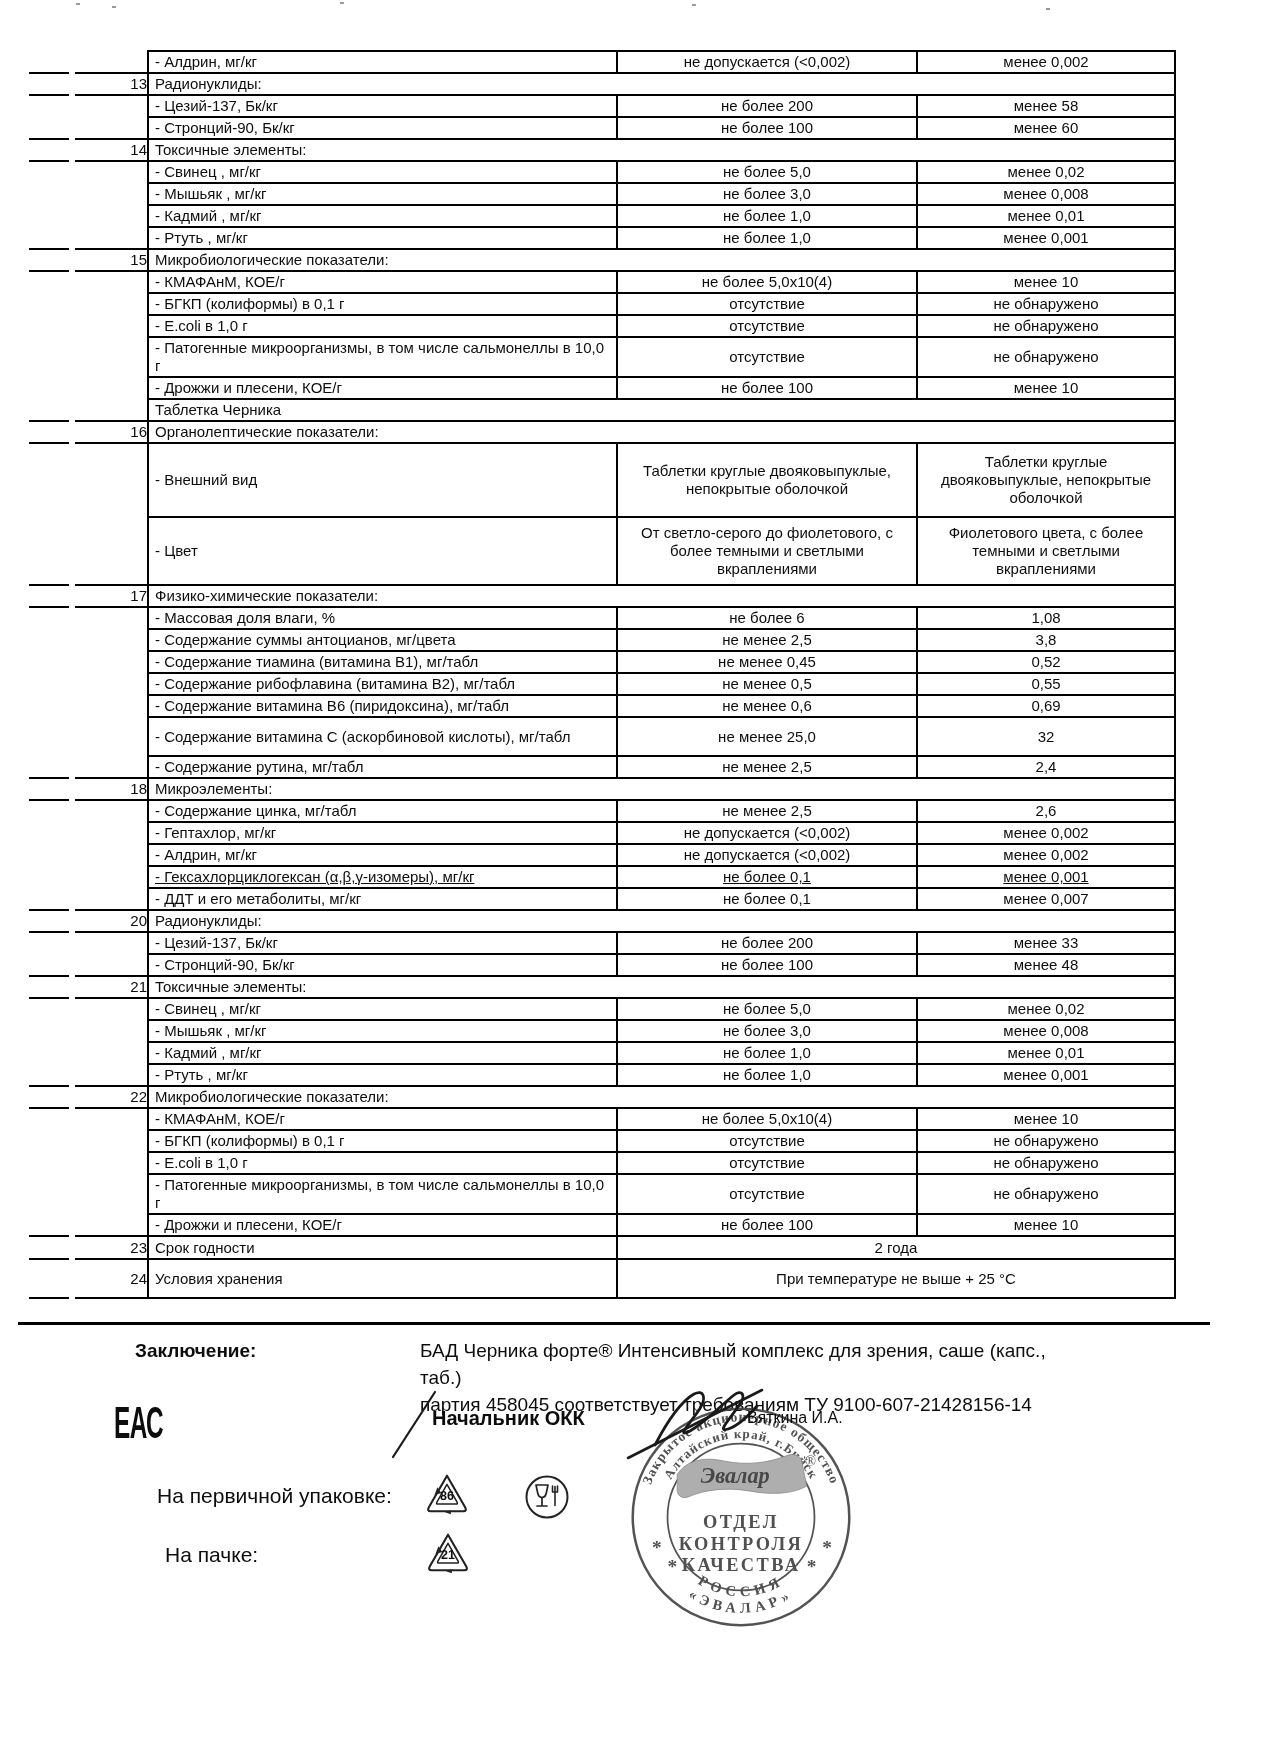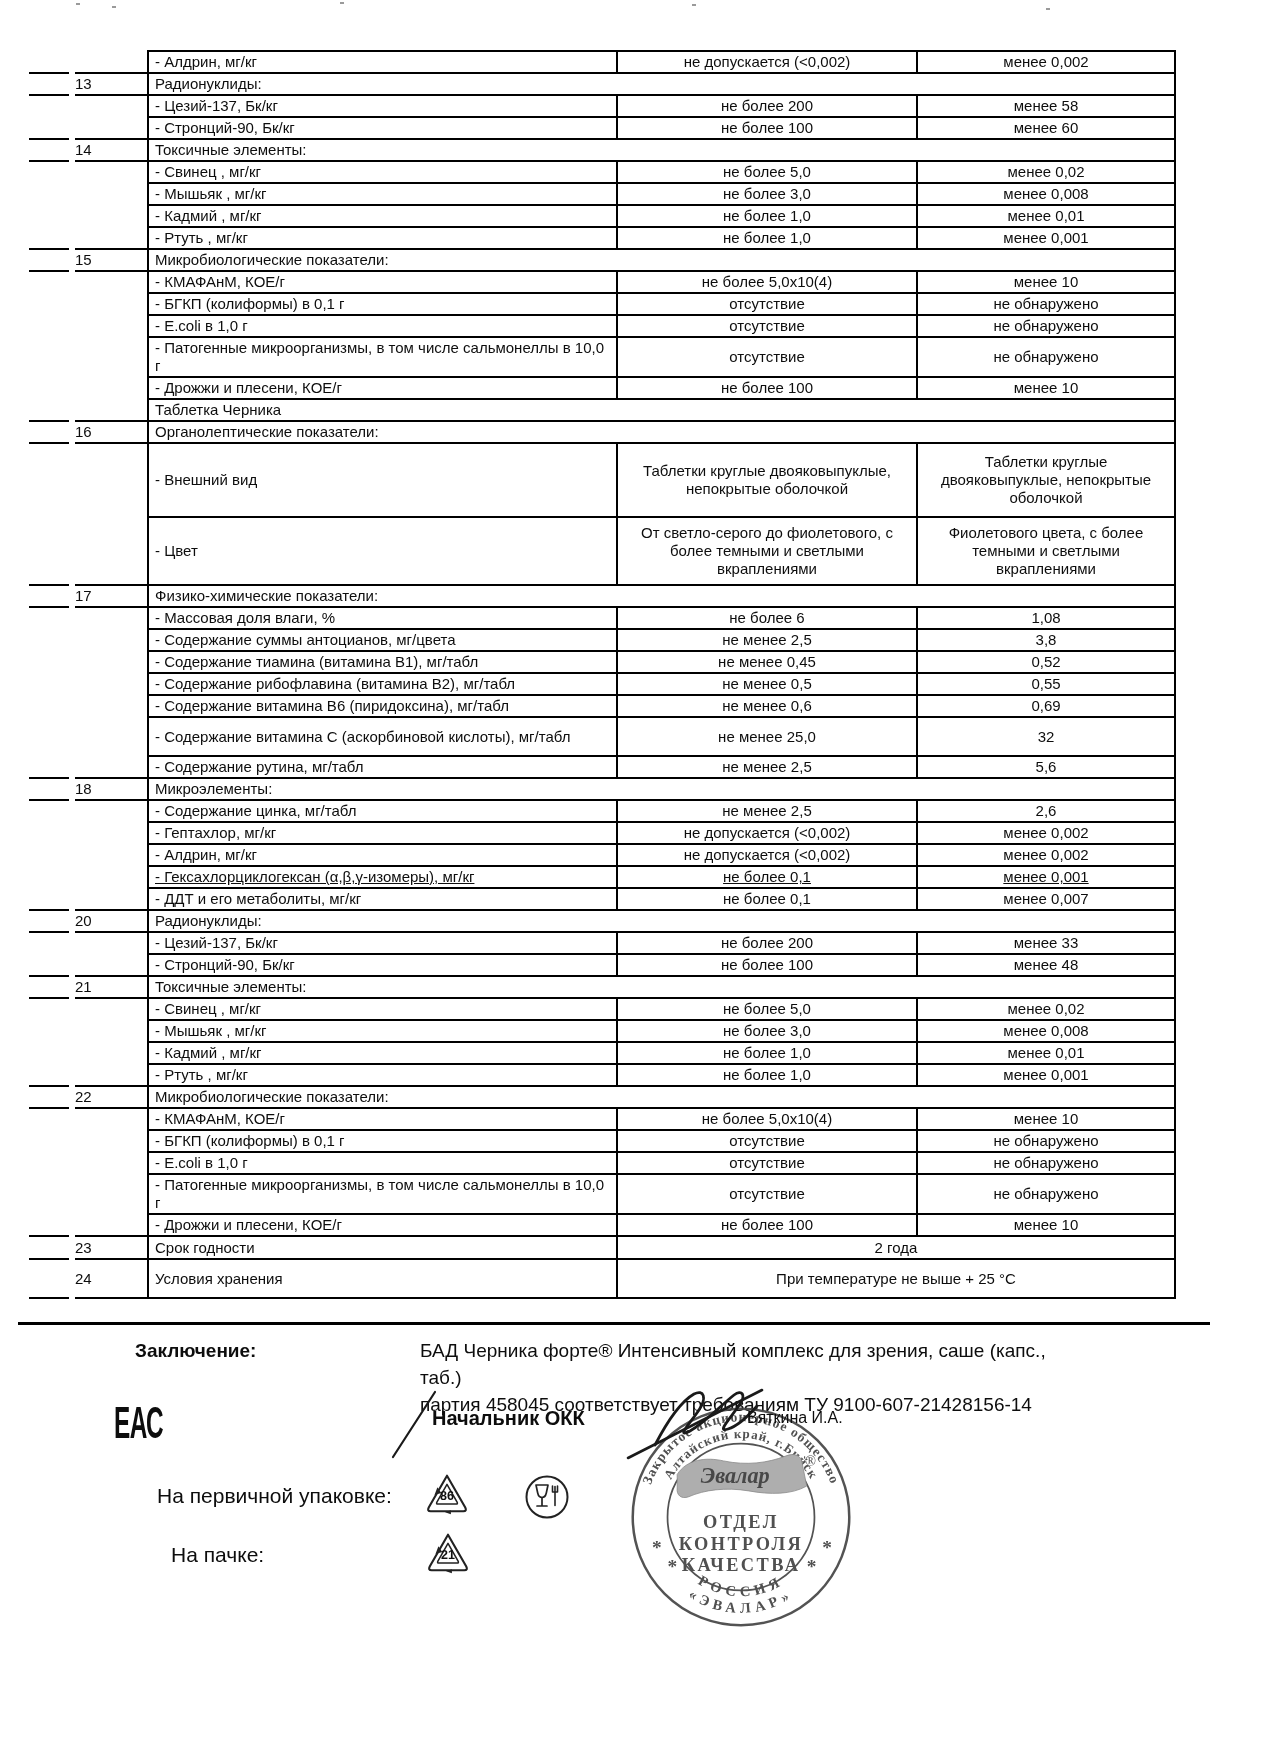--- a/index.html
+++ b/index.html
@@ -12,42 +12,42 @@
   
   .spec-table{
     position:absolute;left:75px;top:50px;width:1100px;
     border-collapse:collapse;table-layout:fixed;
   }
   .spec-table td{
     font-size:15px;line-height:18px;vertical-align:middle;
     padding:1px 6px;color:#0d0d0d;
   }
   .spec-table td.c{border:2px solid #000;}
-  .spec-table td.g{border:none;text-align:left;padding:0;position:relative;}
+  .spec-table td.g{border:none;text-align:right;padding:0;position:relative;}
   .spec-table td.g.sec{border-top:2px solid #000;border-bottom:2px solid #000;}
   .spec-table td.g.sec::before{
     content:"";position:absolute;left:-46px;top:-2px;width:40px;border-top:2px solid #000;
   }
   .spec-table td.g.sec::after{
     content:"";position:absolute;left:-46px;bottom:-2px;width:40px;border-bottom:2px solid #000;
   }
   .spec-table td.name{text-align:left;}
   .spec-table td.mid,.spec-table td.val{text-align:center;}
   .spec-table td.title{text-align:left;}
   
   .bottom-rule{position:absolute;left:18px;top:1322px;width:1192px;height:3px;background:#000;}
   .abs{position:absolute;}
   .concl-label{left:135px;top:1340px;font-size:19px;font-weight:700;}
   .concl-text{left:420px;top:1337px;width:660px;font-size:19px;line-height:27px;}
   .eac{left:114px;top:1398px;font-size:42px;font-weight:700;letter-spacing:-1px;
        transform:scale(0.58,1.05);transform-origin:left top;white-space:nowrap;}
   .chief{left:432px;top:1407px;font-size:20px;font-weight:700;}
   .sign-name{left:747px;top:1409px;font-size:16px;z-index:5;}
   .pkg-label{left:157px;top:1484px;font-size:21px;}
-  .pack-label{left:171px;top:1543px;font-size:21px;}
+  .pack-label{left:165px;top:1543px;font-size:21px;}
   .stamp-wrap{left:625px;top:1401px;width:232px;height:232px;opacity:.92;}
   .overlay-svg{position:absolute;left:0;top:0;width:1273px;height:1754px;pointer-events:none;}
   .sym{position:absolute;}
   .speck{position:absolute;background:#9a9a9a;width:4px;height:2px;}
 </style>
 </head>
 <body>
 
 <div class="speck" style="left:76px;top:3px;"></div>
 <div class="speck" style="left:112px;top:6px;"></div>
@@ -204,21 +204,21 @@
       <tr style="height: 39px;">
         <td class="g"></td>
         <td class="c name">- Содержание витамина С (аскорбиновой кислоты), мг/табл</td>
         <td class="c mid">не менее 25,0</td>
         <td class="c val">32</td>
       </tr>
       <tr style="height: 21px;">
         <td class="g"></td>
         <td class="c name">- Содержание рутина,  мг/табл</td>
         <td class="c mid">не менее 2,5</td>
-        <td class="c val">5,6</td>
+        <td class="c val">2,4</td>
       </tr>
       <tr style="height: 22px;">
         <td class="g sec">18</td>
         <td class="c title" colspan="3">Микроэлементы:</td>
       </tr>
       <tr style="height: 21px;">
         <td class="g"></td>
         <td class="c name">- Содержание цинка,  мг/табл</td>
         <td class="c mid">не менее 2,5</td>
         <td class="c val">2,6</td>

